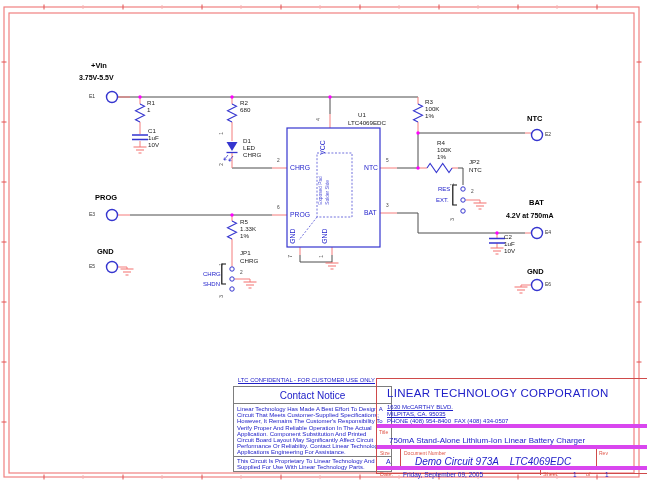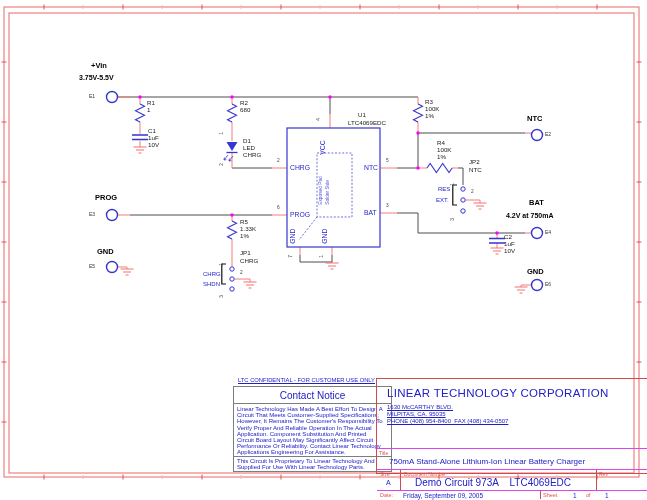--- a/index.html
+++ b/index.html
@@ -28,27 +28,27 @@
                color:#2020c8;white-space:pre-line;}
   .notice-div{position:absolute;left:0;top:69px;width:100%;border-top:1.2px solid #7d7d7d;}
   .notice-prop{position:absolute;left:3px;top:71px;font-size:6px;line-height:6.2px;
                color:#2020c8;white-space:pre-line;}
   .confidential{position:absolute;left:238px;top:377px;font-size:5.8px;color:#2020c8;
                 text-decoration:underline;}
   
   .title-block{position:absolute;left:376px;top:378px;width:273px;height:96px;
                border:1px solid #cf4a4a;box-sizing:border-box;color:#2020c8;}
   .tb-row{position:absolute;left:0;width:100%;box-sizing:border-box;}
-  .tb-line{border-top:1px solid #d946ef;margin-top:24px;}
+  .tb-line{border-top:4px solid #d946ef;}
   .tb-vline{position:absolute;top:0;height:100%;border-left:1px solid #cf4a4a;}
   .tb-label{position:absolute;font-size:5px;color:#e05548;line-height:1;}
   .tb-blue{position:absolute;color:#2020c8;line-height:1;}
   .company{font-size:11.5px;letter-spacing:.3px;}
   .addr{font-size:6px;line-height:7px;text-decoration:underline;white-space:pre;}
-  .pre{white-space:pre;}
+  .pre{white-space:pre;font-style:italic;}
 </style>
 </head>
 <body>
 
 <div class="sheet">
 
   <svg width="647" height="500" viewBox="0 0 647 500">
 
     <g fill="none" stroke="#f08080" stroke-width="1.2">
       <rect x="4" y="7" width="635" height="470"></rect>

